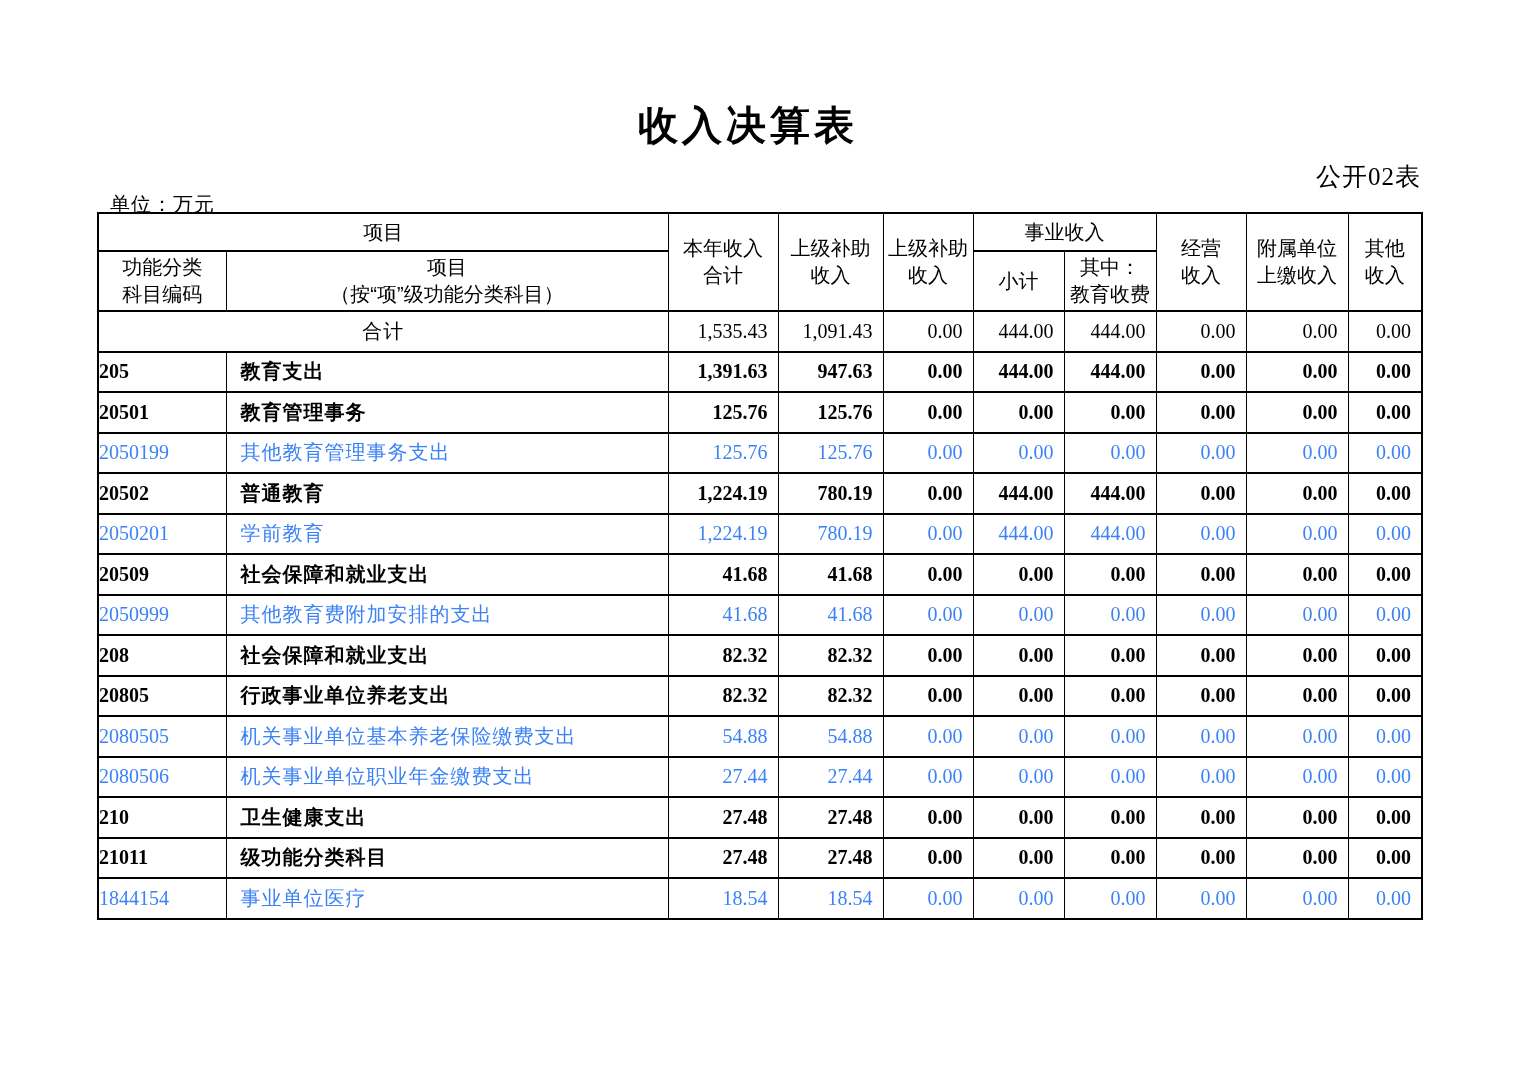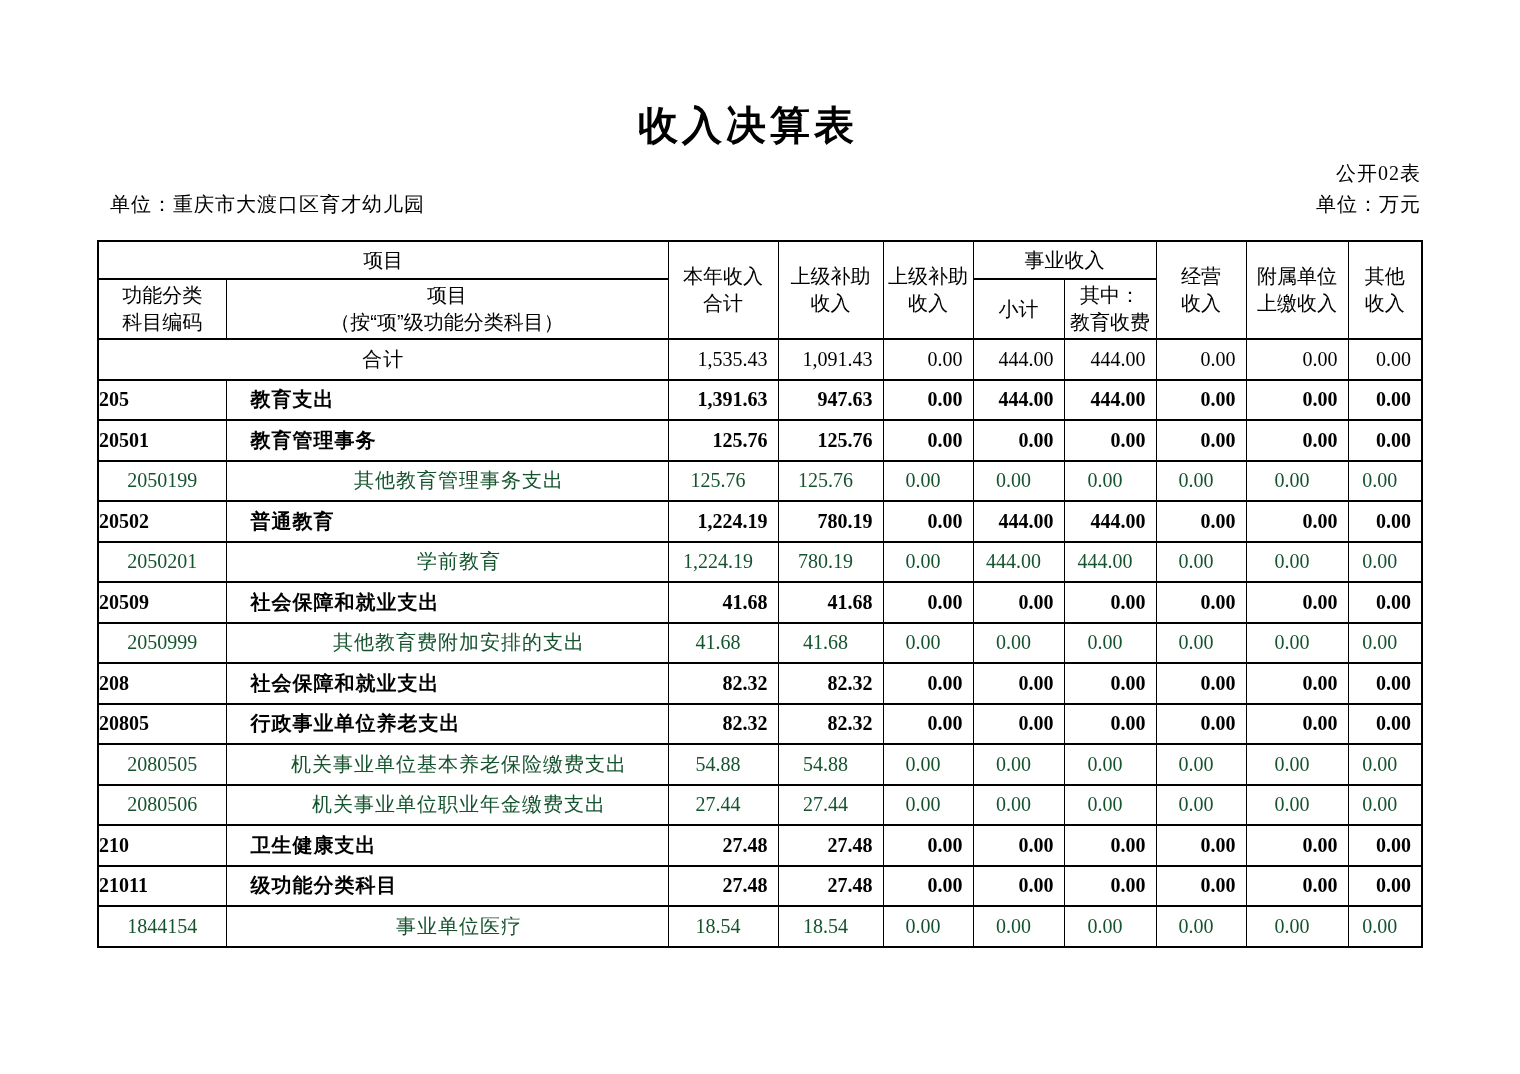--- a/index.html
+++ b/index.html
@@ -17,34 +17,34 @@
     margin: 0;
     text-align: center;
     font-family: "Liberation Sans", "DejaVu Sans", sans-serif;
     font-size: 40px;
     font-weight: bold;
     letter-spacing: 4px;
   }
   .table-code {
     position: absolute;
     top: 160px; right: 99px;
-    font-size: 20px;
+    font-size: 25px;
     letter-spacing: 1px;
   }
   .meta-line {
     position: absolute;
     top: 191px; left: 110px; right: 99px;
     display: flex;
     justify-content: space-between;
     font-size: 20px;
     letter-spacing: 1px;
   }
   table.income-table {
     position: absolute;
-    top: 240px; left: 97px;
+    top: 212px; left: 97px;
     width: 1324px;
     border-collapse: collapse;
     table-layout: fixed;
     border: 2px solid #000;
   }
   .income-table th, .income-table td {
     border: 1px solid #000;
     border-top-width: 2px;
     border-bottom-width: 2px;
     overflow: hidden;
@@ -61,39 +61,38 @@
   }
   .income-table thead tr.h1 th { height: 38px; }
   .income-table thead tr.h2 th { height: 58px; }
   .income-table td {
     font-size: 20px;
     height: 40.5px;
     vertical-align: middle;
     padding: 0;
   }
   td.code { text-align: left; }
-  td.name { text-align: left; padding-left: 24px; letter-spacing: 1px; }
+  td.name { text-align: left; padding-left: 14px; letter-spacing: 1px; }
   td.num  {
     text-align: right; padding-right: 10px;
     font-family: "Liberation Serif", "DejaVu Serif", serif;
   }
   td.merged-label { text-align: center; letter-spacing: 1px; }
   tr.bold-row td { font-weight: bold; }
   tr.total-row td.num { font-weight: normal; }
-  tr.normal-row td { color: #14532d; text-align: center; }
+  tr.normal-row td { color: #3b82f6; }
 </style>
 </head>
 <body>
 
 <h1 class="page-title">收入决算表</h1>
 
 <div class="table-code">公开02表</div>
 
 <div class="meta-line">
-  <span>单位：重庆市大渡口区育才幼儿园</span>
   <span>单位：万元</span>
 </div>
 
 <table class="income-table">
   <colgroup>
     <col style="width:128px">
     <col style="width:442px">
     <col style="width:110px">
     <col style="width:105px">
     <col style="width:90px">

